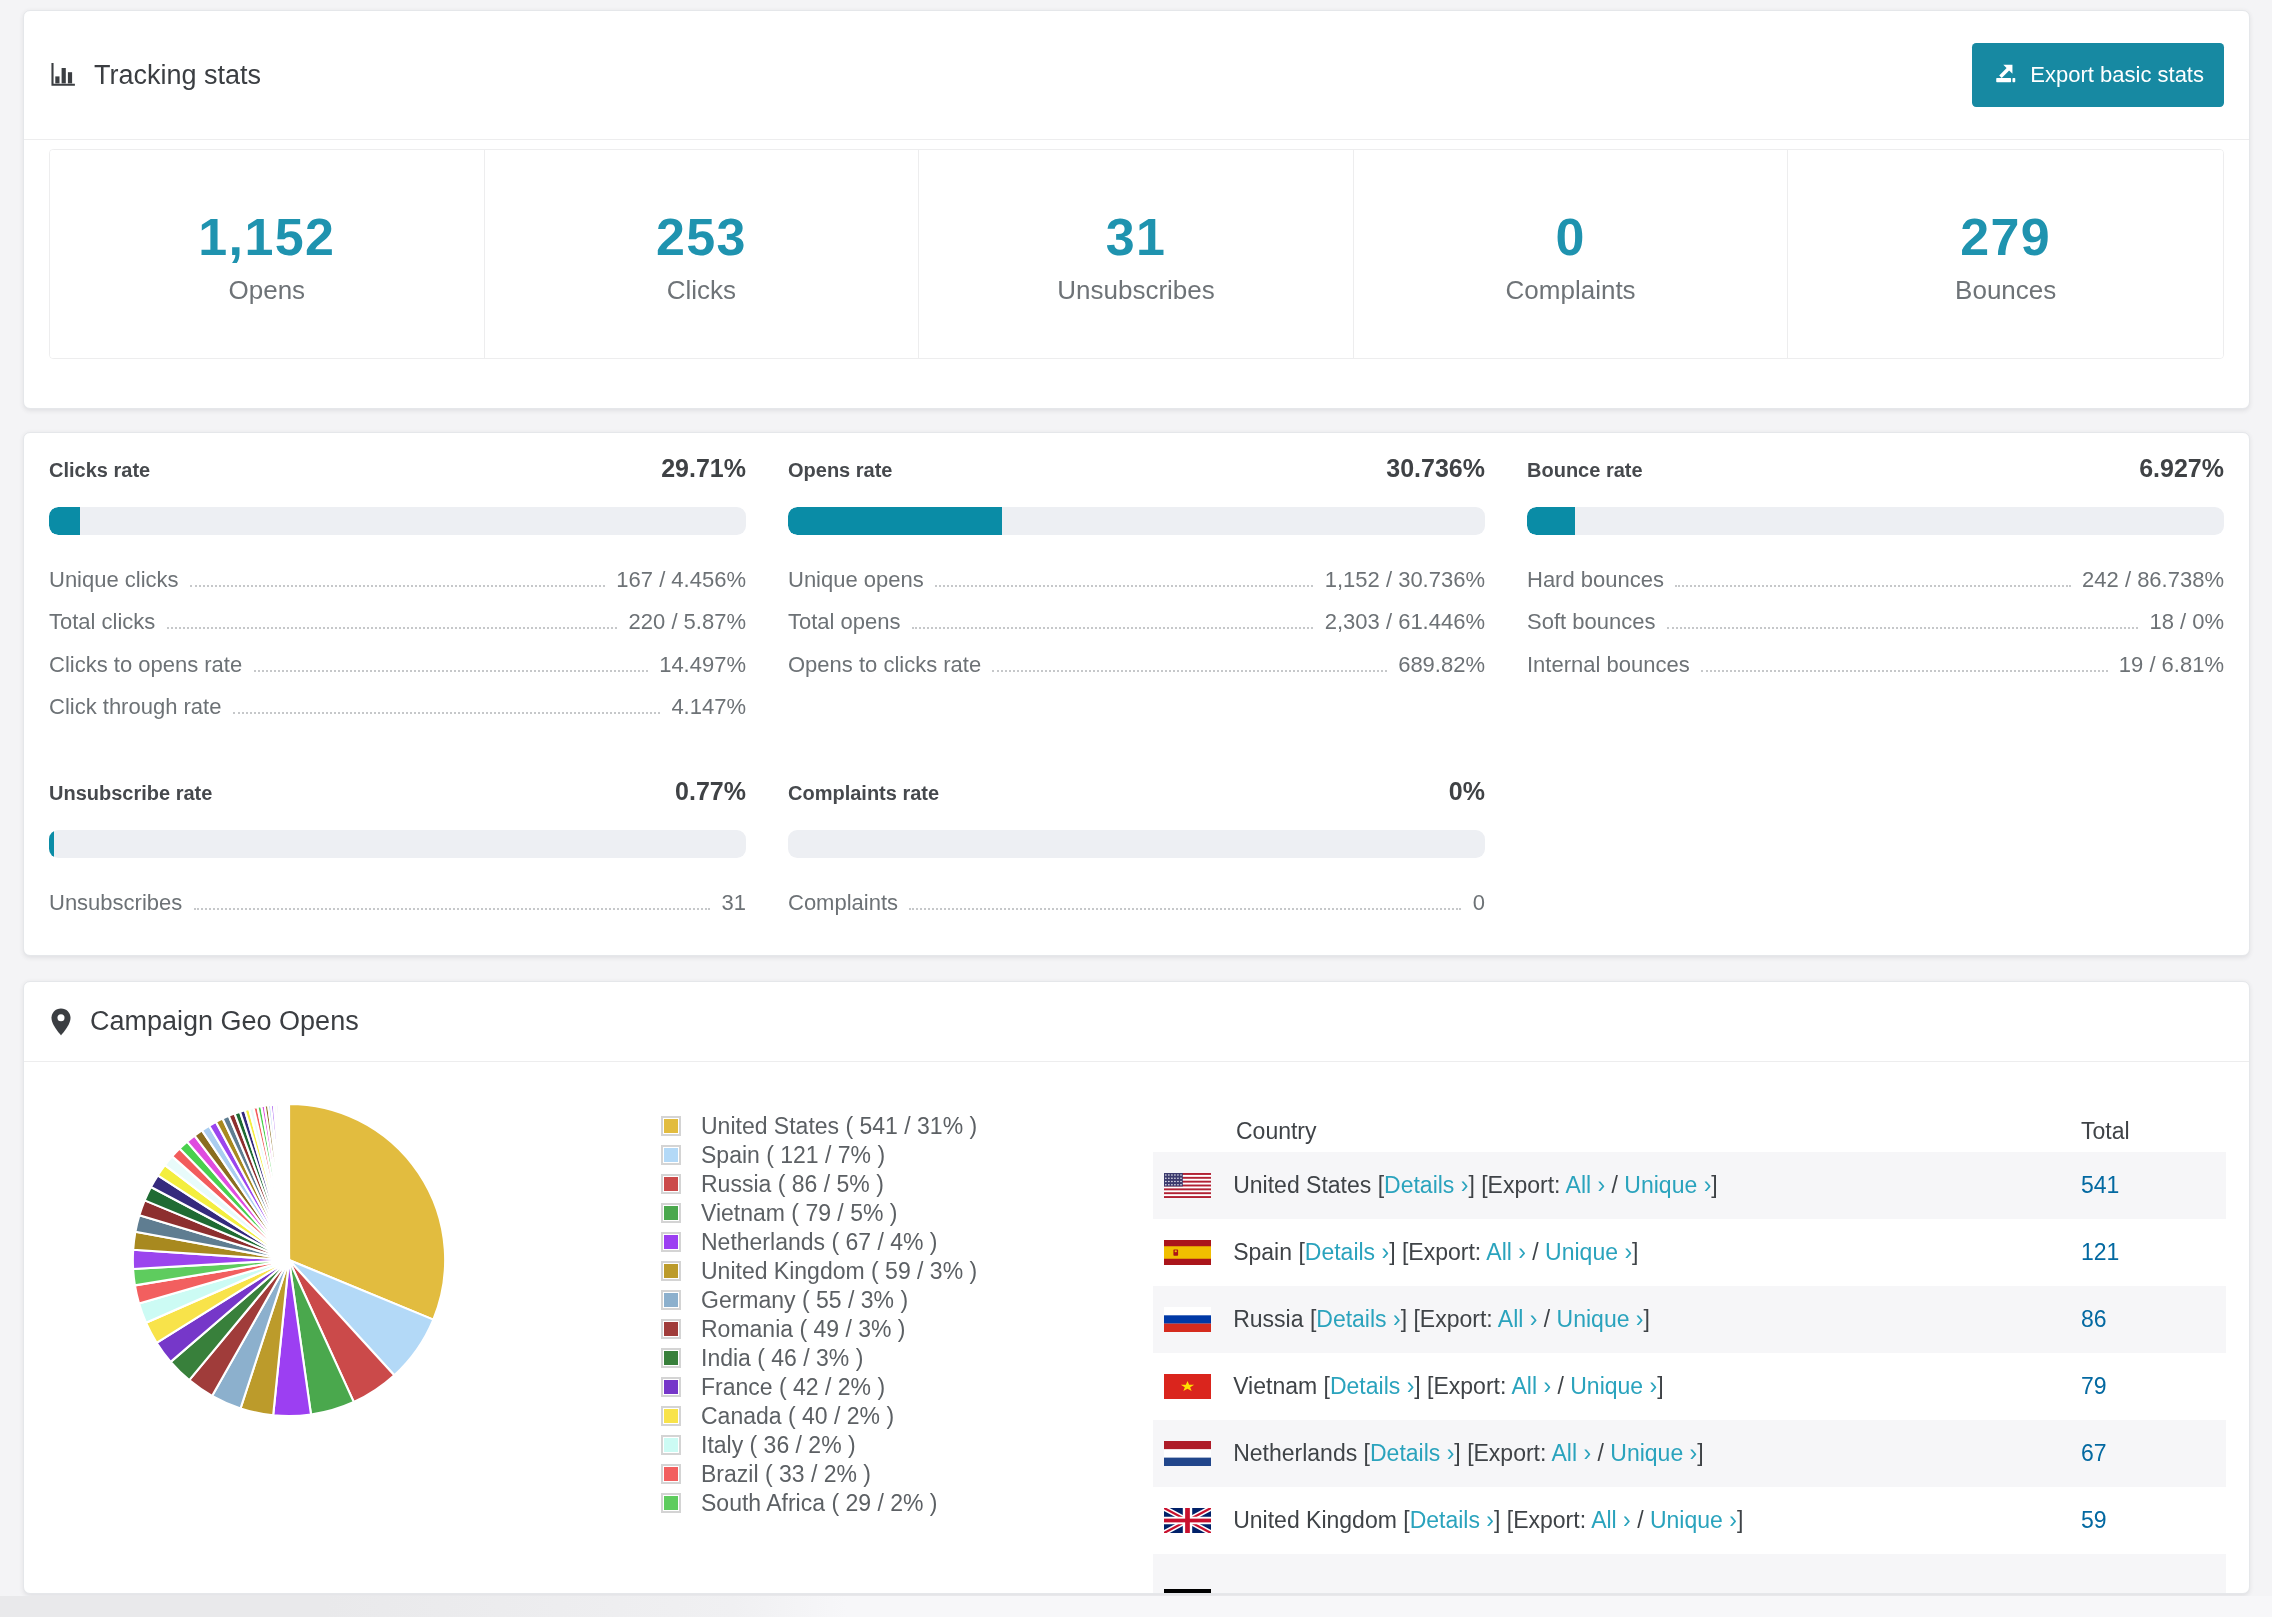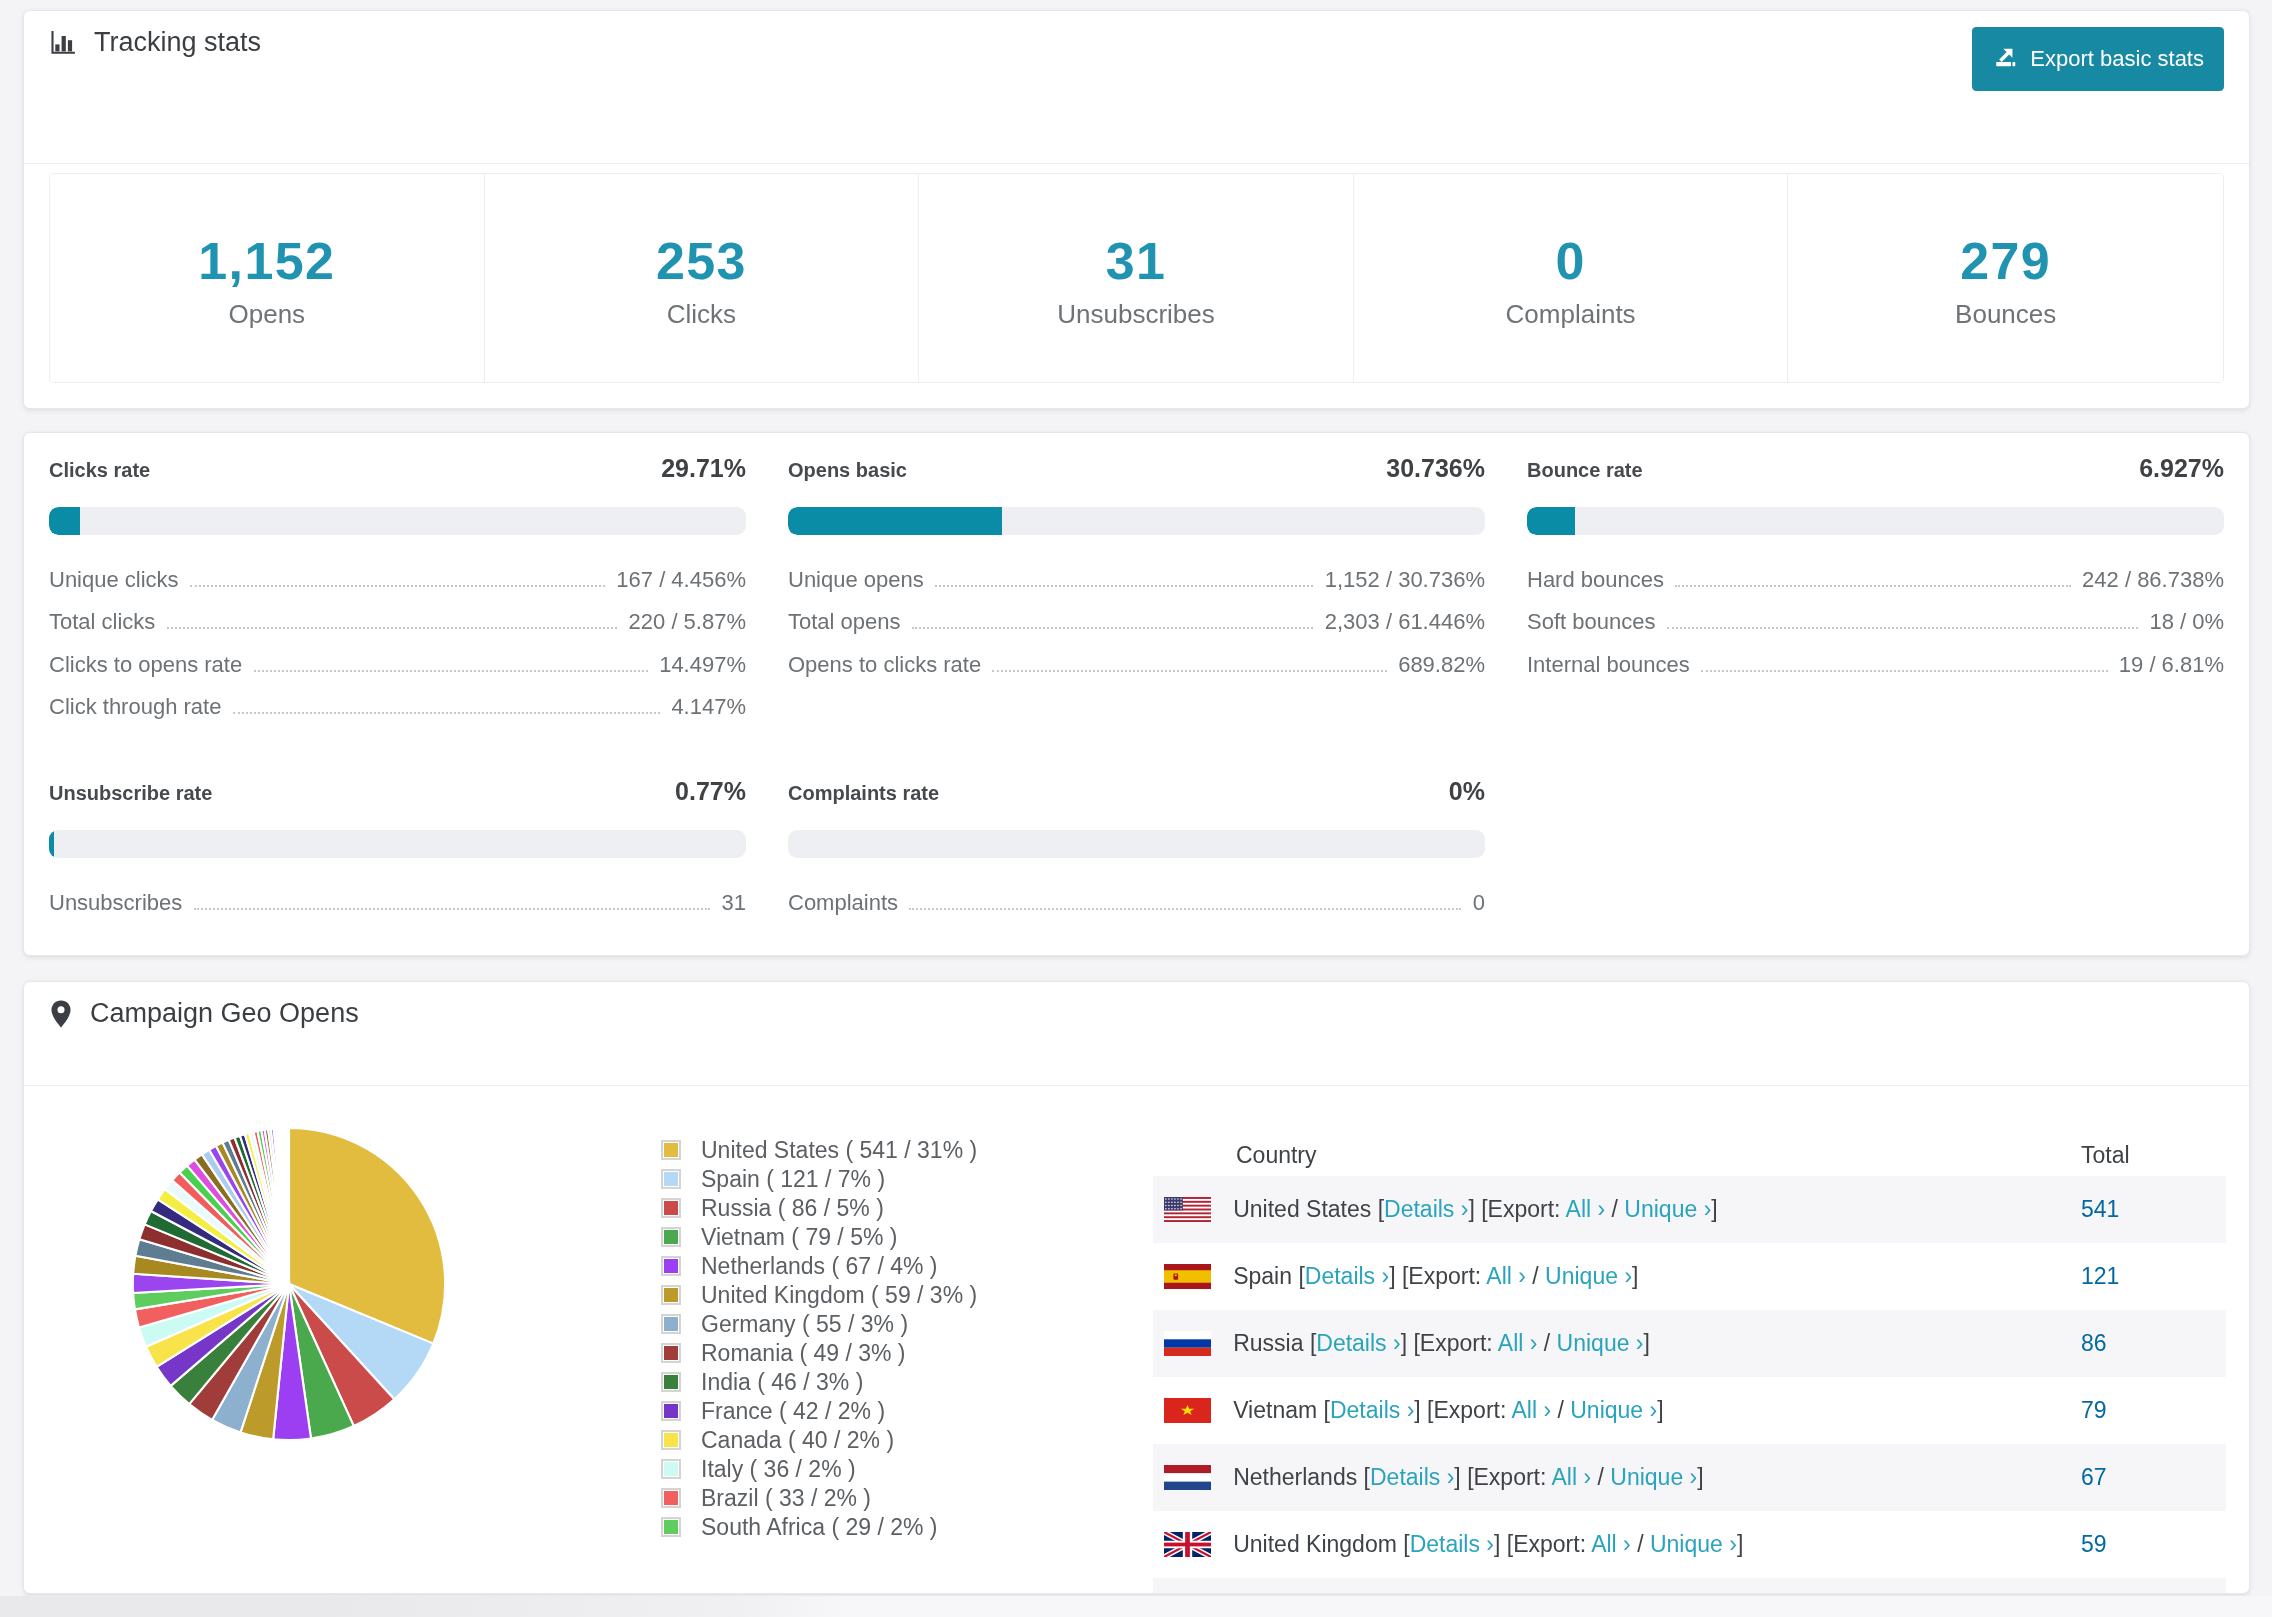--- a/index.html
+++ b/index.html
@@ -11,22 +11,22 @@
   }
   .page{position:absolute;inset:0;padding:10px 23px;box-sizing:border-box;}
   .card{
     background:#fff;border:0.7px solid #e5e7ea;border-radius:7px;
     box-shadow:0 1.4px 4.2px rgba(55,60,70,.10);box-sizing:border-box;
   }
   .card1{height:399px;margin-bottom:23px;}
   .card2{height:524px;margin-bottom:25px;padding:21px 25px 0;overflow:hidden;}
   .card3{height:613px;overflow:hidden;}
 
-  .card-head{display:flex;align-items:flex-start;justify-content:space-between;
-    padding:16px 25px;border-bottom:1.4px solid #ededee;}
+  .card-head{display:flex;align-items:center;justify-content:space-between;
+    padding:4px 25px;border-bottom:1.4px solid #ededee;}
   .card1 .card-head{height:120px;}
   .card3 .card-head{height:71px;justify-content:flex-start;}
   .card-title{display:flex;align-items:center;gap:17px;font-size:27px;font-weight:500;color:#3b3e42;margin:0;}
   .card-title .icon{display:flex;align-items:center;}
 
   .export-btn{display:flex;align-items:center;gap:12.7px;background:#1789a2;color:#fff;
     border:none;border-radius:4.2px;font-size:22px;padding:0 20px;height:64px;
     font-family:inherit;cursor:pointer;}
 
   .stats-row{display:grid;grid-template-columns:repeat(5,1fr);margin:8.5px 25px;
@@ -152,21 +152,21 @@
             </div>
             <div class="rrow">
               <span class="rlabel">Click through rate</span>
               <span class="leader"></span>
               <span class="rvalue">4.147%</span>
             </div>
           </div>
         </div>
         <div class="rate-block">
           <div class="rate-head">
-            <span class="rate-title">Opens basic</span>
+            <span class="rate-title">Opens rate</span>
             <span class="rate-value">30.736%</span>
           </div>
           <div class="bar">
             <div class="bar-fill" style="width: 30.736%;"></div>
           </div>
           <div class="rate-rows">
             <div class="rrow">
               <span class="rlabel">Unique opens</span>
               <span class="leader"></span>
               <span class="rvalue">1,152 / 30.736%</span>

